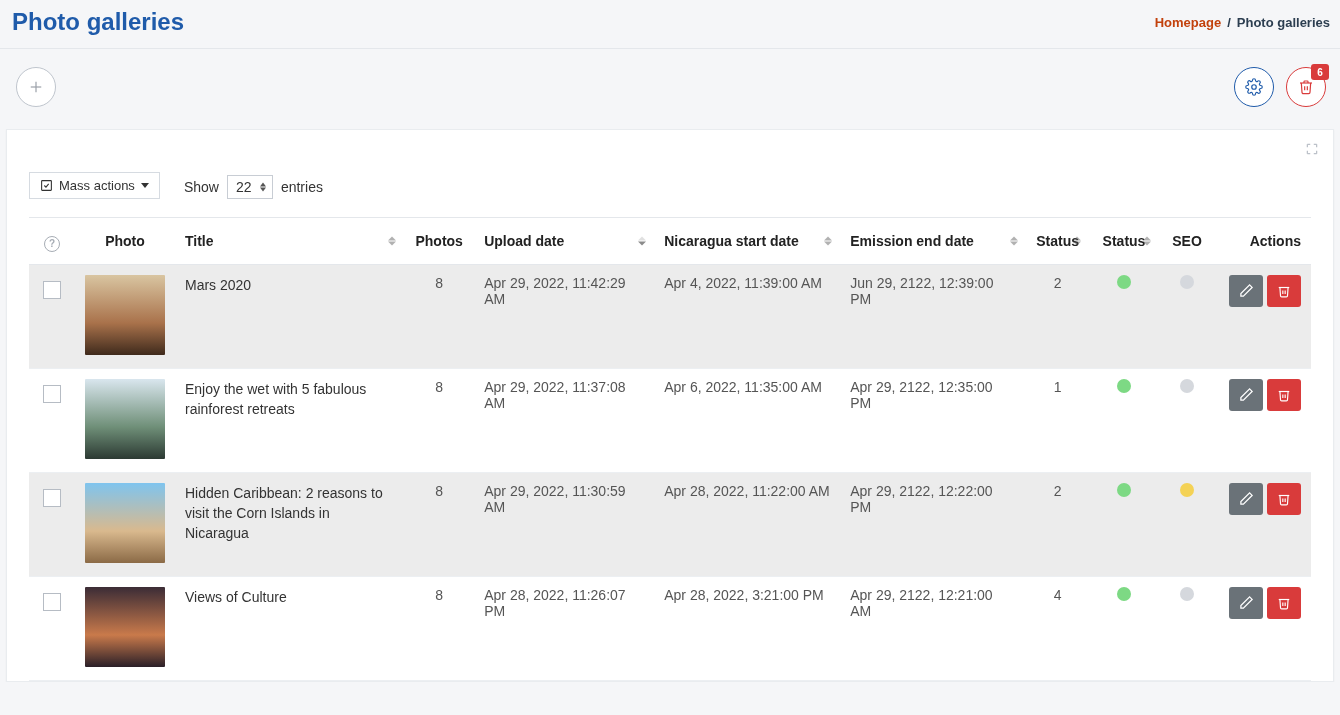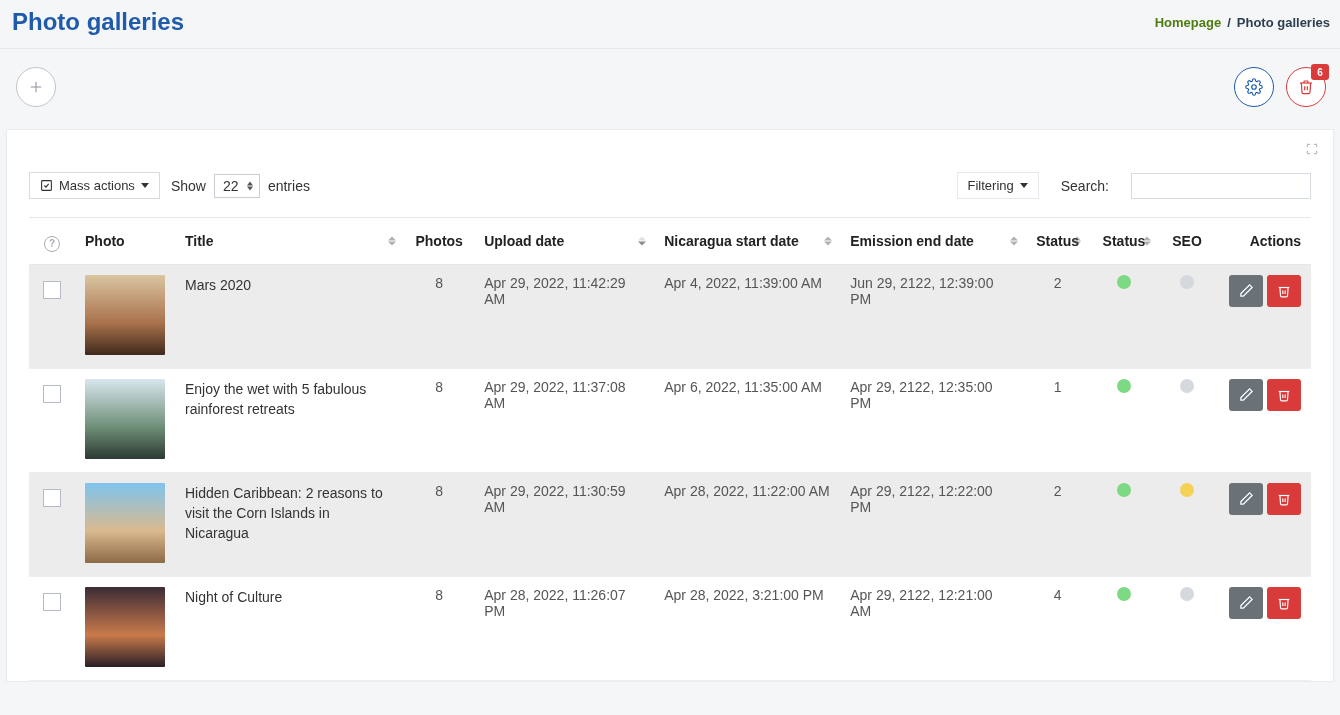--- a/index.html
+++ b/index.html
@@ -2,38 +2,38 @@
 <html><head>
 <meta charset="utf-8">
 <style>
 * { box-sizing: border-box; margin: 0; padding: 0; }
 body { font-family: "Segoe UI", Arial, sans-serif; font-size: 14px; color: #333; background: #f5f6f8; }
 
 
 .header-bar { display: flex; justify-content: space-between; align-items: center; padding: 8px 10px 12px 12px; border-bottom: 1px solid #e4e7eb; background: #f5f6f8; }
 .page-title { color: #1f5baa; font-size: 24px; font-weight: 600; }
 .breadcrumbs { display: flex; gap: 6px; color: #2c3e50; font-size: 13px; font-weight: 600; }
-.breadcrumbs a { color: #4d7c0f; text-decoration: none; }
+.breadcrumbs a { color: #c2410c; text-decoration: none; }
 .breadcrumb-sep { color: #2c3e50; }
 
 
 .toolbar-row { display: flex; justify-content: space-between; align-items: center; padding: 18px 14px 22px 16px; }
 .icon-circle { width: 40px; height: 40px; border-radius: 50%; border: 1.2px solid #bfc5cd; background: #fff; display: flex; align-items: center; justify-content: center; cursor: pointer; }
 .icon-circle.blue { border-color: #1f5baa; }
 .icon-circle.red  { border-color: #d93b3b; position: relative; }
 .right-tools { display: flex; gap: 12px; }
 .badge { position: absolute; top: -4px; right: -4px; width: 18px; height: 16px; background: #d93b3b; color: #fff; font-size: 10px; font-weight: 600; border-radius: 3px; display: flex; align-items: center; justify-content: center; }
 
 
 .panel { background: #fff; margin: 0 6px 0 6px; border: 1px solid #e9ecef; box-shadow: 0 1px 2px rgba(0,0,0,.04); }
 .panel-topbar { display: flex; justify-content: flex-end; padding: 12px 14px 6px 14px; }
 .fullscreen-ic { width: 14px; height: 14px; color: #b6bcc4; cursor: pointer; }
 
 .table-controls { display: flex; justify-content: space-between; align-items: center; padding: 10px 22px 10px 22px; }
-.left-ctrls { display: flex; align-items: center; gap: 11px; }
+.left-ctrls { display: flex; align-items: flex-end; gap: 24px; }
 .mass-btn { border: 1px solid #d6dbe1; background: #fff; padding: 5px 10px; font-size: 13px; color: #333; display: flex; align-items: center; gap: 6px; cursor: pointer; }
 .mass-btn .caret { border-left: 4px solid transparent; border-right: 4px solid transparent; border-top: 5px solid #333; display: inline-block; }
 .show-wrap { display: flex; align-items: center; gap: 8px; font-size: 14px; }
 .select-box { border: 1px solid #c8cdd4; padding: 3px 20px 3px 8px; background: #fff; position: relative; min-width: 46px; font-size: 14px; }
 .select-caret { position: absolute; right: 6px; top: 50%; transform: translateY(-50%); display: flex; flex-direction: column; gap: 1px; }
 .select-caret::before { content:""; border-left:3px solid transparent; border-right:3px solid transparent; border-bottom:4px solid #555;}
 .select-caret::after  { content:""; border-left:3px solid transparent; border-right:3px solid transparent; border-top:4px solid #555;}
 .right-ctrls { display: flex; align-items: center; gap: 22px; font-size: 14px; }
 .filter-dd { border: 1px solid #e6e9ed; padding: 5px 10px; font-size: 13px; display:flex; align-items:center; gap:6px; cursor: pointer; }
 .filter-dd .caret { border-left: 4px solid transparent; border-right: 4px solid transparent; border-top: 5px solid #333; display: inline-block; }
@@ -67,21 +67,21 @@
 .gray  { background:#d5d8dd;}
 .yellow{ background:#f4d255;}
 
 .act-btn { width: 34px; height: 32px; border-radius: 3px; display:inline-flex; align-items:center; justify-content:center; cursor: pointer; color:#fff;}
 .act-edit { background:#6a7278;}
 .act-del  { background:#d93b3b;}
 .actions-cell { white-space: nowrap; }
 .actions-cell .act-btn + .act-btn { margin-left: 4px;}
 
 th.col-check, td.col-check { width: 46px; text-align:center; padding-top:16px;}
-th.col-photo, td.col-photo { width: 98px;}
+th.col-photo, td.col-photo { width: 98px; text-align: center;}
 th.col-title { }
 th.col-photos, td.col-photos { width: 70px; text-align:center;}
 th.col-upload { width: 180px;}
 th.col-start  { width: 186px;}
 th.col-end    { width: 186px;}
 th.col-views, td.col-views { width: 62px; text-align:center;}
 th.col-status, td.col-status { width: 70px; text-align:center;}
 th.col-seo, td.col-seo { width: 56px; text-align:center;}
 th.col-actions, td.col-actions { width: 96px; text-align:right;}
 
@@ -155,28 +155,20 @@
       </button>
       <div class="show-wrap">
         <span>Show</span>
         <div class="select-box">
           <span>22</span>
           <span class="select-caret"></span>
         </div>
         <span>entries</span>
       </div>
     </div>
-    <div class="right-ctrls">
-      <div class="filter-dd">
-        <span>Filtering</span>
-        <span class="caret"></span>
-      </div>
-      <span>Search:</span>
-      <input class="search-box" type="text" style="">
-    </div>
   </div>
 
   <table>
     <thead>
       <tr>
         <th class="col-check"><span class="help-ic">?</span></th>
         <th class="col-photo">Photo</th>
         <th class="col-title"><span>Title</span><span class="sort-ind">
               <span class="up"></span>
               <span class="dn"></span>
@@ -275,21 +267,21 @@
                 <polyline points="3 6 5 6 21 6"></polyline>
                 <path d="M19 6l-1 14a2 2 0 0 1-2 2H8a2 2 0 0 1-2-2L5 6"></path>
                 <path d="M10 11v6"></path>
                 <path d="M14 11v6"></path>
               </svg>
             </span></td>
         </tr>
         <tr>
           <td class="col-check"><span class="row-check"></span></td>
           <td class="col-photo"><span class="thumb th-4"></span></td>
-          <td class="title-cell">Night of Culture</td>
+          <td class="title-cell">Views of Culture</td>
           <td class="col-photos">8</td>
           <td>Apr 28, 2022, 11:26:07 PM</td>
           <td>Apr 28, 2022, 3:21:00 PM</td>
           <td>Apr 29, 2122, 12:21:00 AM</td>
           <td class="col-views">4</td>
           <td class="col-status"><span class="status-dot green"></span></td>
           <td class="col-seo"><span class="status-dot gray"></span></td>
           <td class="col-actions actions-cell"><span class="act-btn act-edit">
               <svg width="15" height="15" viewBox="0 0 24 24" fill="none" stroke="#fff" stroke-width="2">
                 <path d="M17 3l4 4L7 21H3v-4L17 3z"></path>

